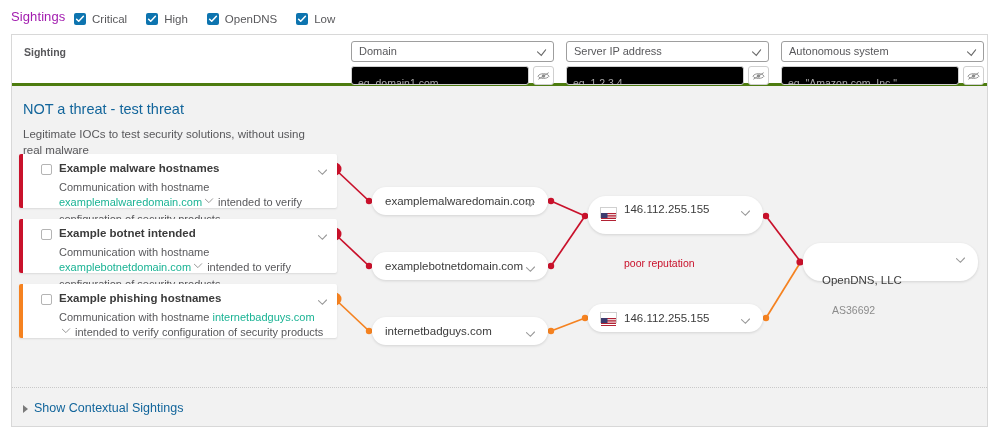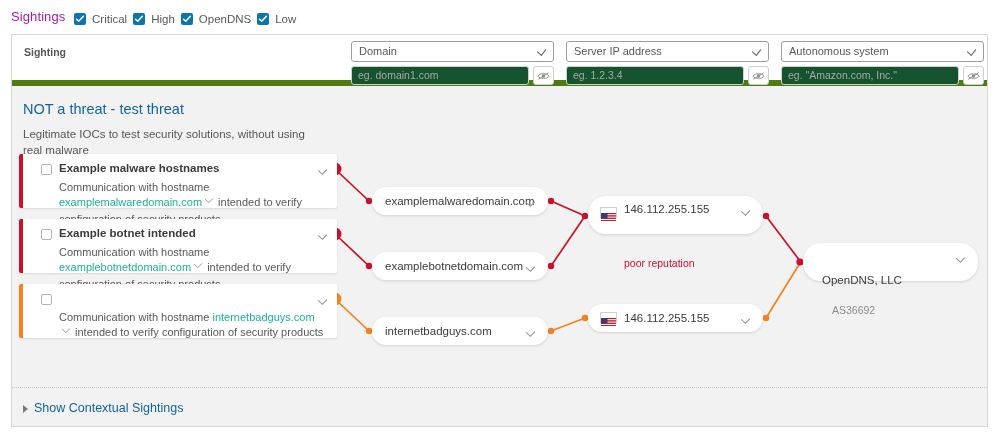--- a/index.html
+++ b/index.html
@@ -8,44 +8,44 @@
     background:#ffffff;
     font-family:"Liberation Sans","DejaVu Sans",sans-serif;
     -webkit-font-smoothing:antialiased;
   }
   .app{position:relative;width:998px;height:440px;background:#fff;}
 
   
   .topbar{position:absolute;left:0;top:0;width:998px;height:34px;background:#fff;}
   .title{position:absolute;left:11px;top:9px;font-size:13px;color:#a21caf;letter-spacing:.1px;}
   .sev-group{position:absolute;left:74px;top:11px;height:16px;display:flex;align-items:center;}
-  .sev{display:flex;align-items:center;margin-right:6px;}
+  .sev{display:flex;align-items:center;margin-right:19px;}
   .cb{width:12px;height:12px;border-radius:2px;background:#0d74af;position:relative;flex:0 0 auto;}
   .cb svg{position:absolute;left:1px;top:1px;}
   .sev-label{font-size:11.5px;color:#58585b;margin-left:6px;white-space:nowrap;}
 
   
   .frame{position:absolute;left:11px;top:34px;width:977px;height:393px;border:1px solid #d8d8d8;
          border-top:1px solid #d8d8d8;box-sizing:border-box;background:#f2f2f2;}
   .hdrband{position:absolute;left:0;top:0;width:100%;height:51px;background:#fff;
-           border-bottom:6px solid #4d7c0f;box-sizing:border-box;text-decoration:underline;}
+           border-bottom:3px solid #4d7c0f;box-sizing:border-box;text-decoration:underline;}
   .hdrtext{position:absolute;left:12px;top:11px;font-size:10.5px;font-weight:bold;color:#58585b;}
 
   
   .vline{position:absolute;top:52px;bottom:0;border-left:1px dotted #c9c9c9;width:0;}
 
   
   .selwrap{position:absolute;top:6px;height:21px;}
   .sel{width:100%;height:21px;box-sizing:border-box;border:1px solid #9e9e9e;border-radius:3px;
        background:#fff;font-size:11px;color:#58585b;padding:0 20px 0 7px;line-height:19px;
        position:relative;white-space:nowrap;overflow:hidden;}
   .sel .chev{position:absolute;right:6px;top:4px;}
   .inpwrap{position:absolute;top:31px;height:19px;display:flex;align-items:center;}
-  .inp{height:19px;box-sizing:border-box;border:1px solid #cfcfcf;border-radius:3px;background:#14532d;
-       font-size:10.5px;color:#a8a8a8;padding:0 6px;line-height:17px;white-space:nowrap;overflow:hidden;}
+  .inp{height:19px;box-sizing:border-box;border:1px solid #cfcfcf;border-radius:3px;background:#000000;
+       font-size:10.5px;color:#a8a8a8;padding:8px 6px;line-height:17px;white-space:nowrap;overflow:hidden;}
   .eyebtn{width:21px;height:19px;box-sizing:border-box;border:1px solid #cfcfcf;border-radius:3px;
           background:#fff;margin-left:4px;display:flex;align-items:center;justify-content:center;}
 
   
   .body{position:absolute;left:0;top:51px;right:0;bottom:0;background:#f2f2f2;overflow:hidden;}
 
   .threat-title{position:absolute;left:11px;top:15px;font-size:14.5px;color:#12659b;font-weight:normal;}
   .threat-desc{position:absolute;left:11px;top:40px;width:300px;font-size:11.5px;color:#58585b;line-height:16px;}
 
   
@@ -261,20 +261,21 @@
             </svg>
         </div>
         <div class="card-desc"><span>Communication with hostname </span><span class="lnk">examplebotnetdomain.com</span><span class="inlchev"><svg width="10" height="10" viewBox="0 0 11 11">
                 <path d="M1.5 3.6 L5.4 7.3 L9.5 3.0" stroke="#9a9a9a" stroke-width="1.1" fill="none" stroke-linecap="round"></path>
               </svg></span><span> intended to verify configuration of security products</span></div>
       </div>
 
       <div class="card" style="left:7px;top:198px;width:318px;height:54px;">
         <div class="cardbar" style="background:#f58220;"></div>
         <div class="card-cb"></div>
+        <div class="card-title">Example phishing hostnames</div>
         <div class="card-chev">
           <svg width="11" height="11" viewBox="0 0 11 11">
               <path d="M1.5 3.6 L5.4 7.3 L9.5 3.0" stroke="#9a9a9a" stroke-width="1.1" fill="none" stroke-linecap="round"></path>
             </svg>
         </div>
         <div class="card-desc"><span>Communication with hostname </span><span class="lnk">internetbadguys.com</span><span class="inlchev"><svg width="10" height="10" viewBox="0 0 11 11">
                 <path d="M1.5 3.6 L5.4 7.3 L9.5 3.0" stroke="#9a9a9a" stroke-width="1.1" fill="none" stroke-linecap="round"></path>
               </svg></span><span> intended to verify configuration of security products</span></div>
       </div>
 

